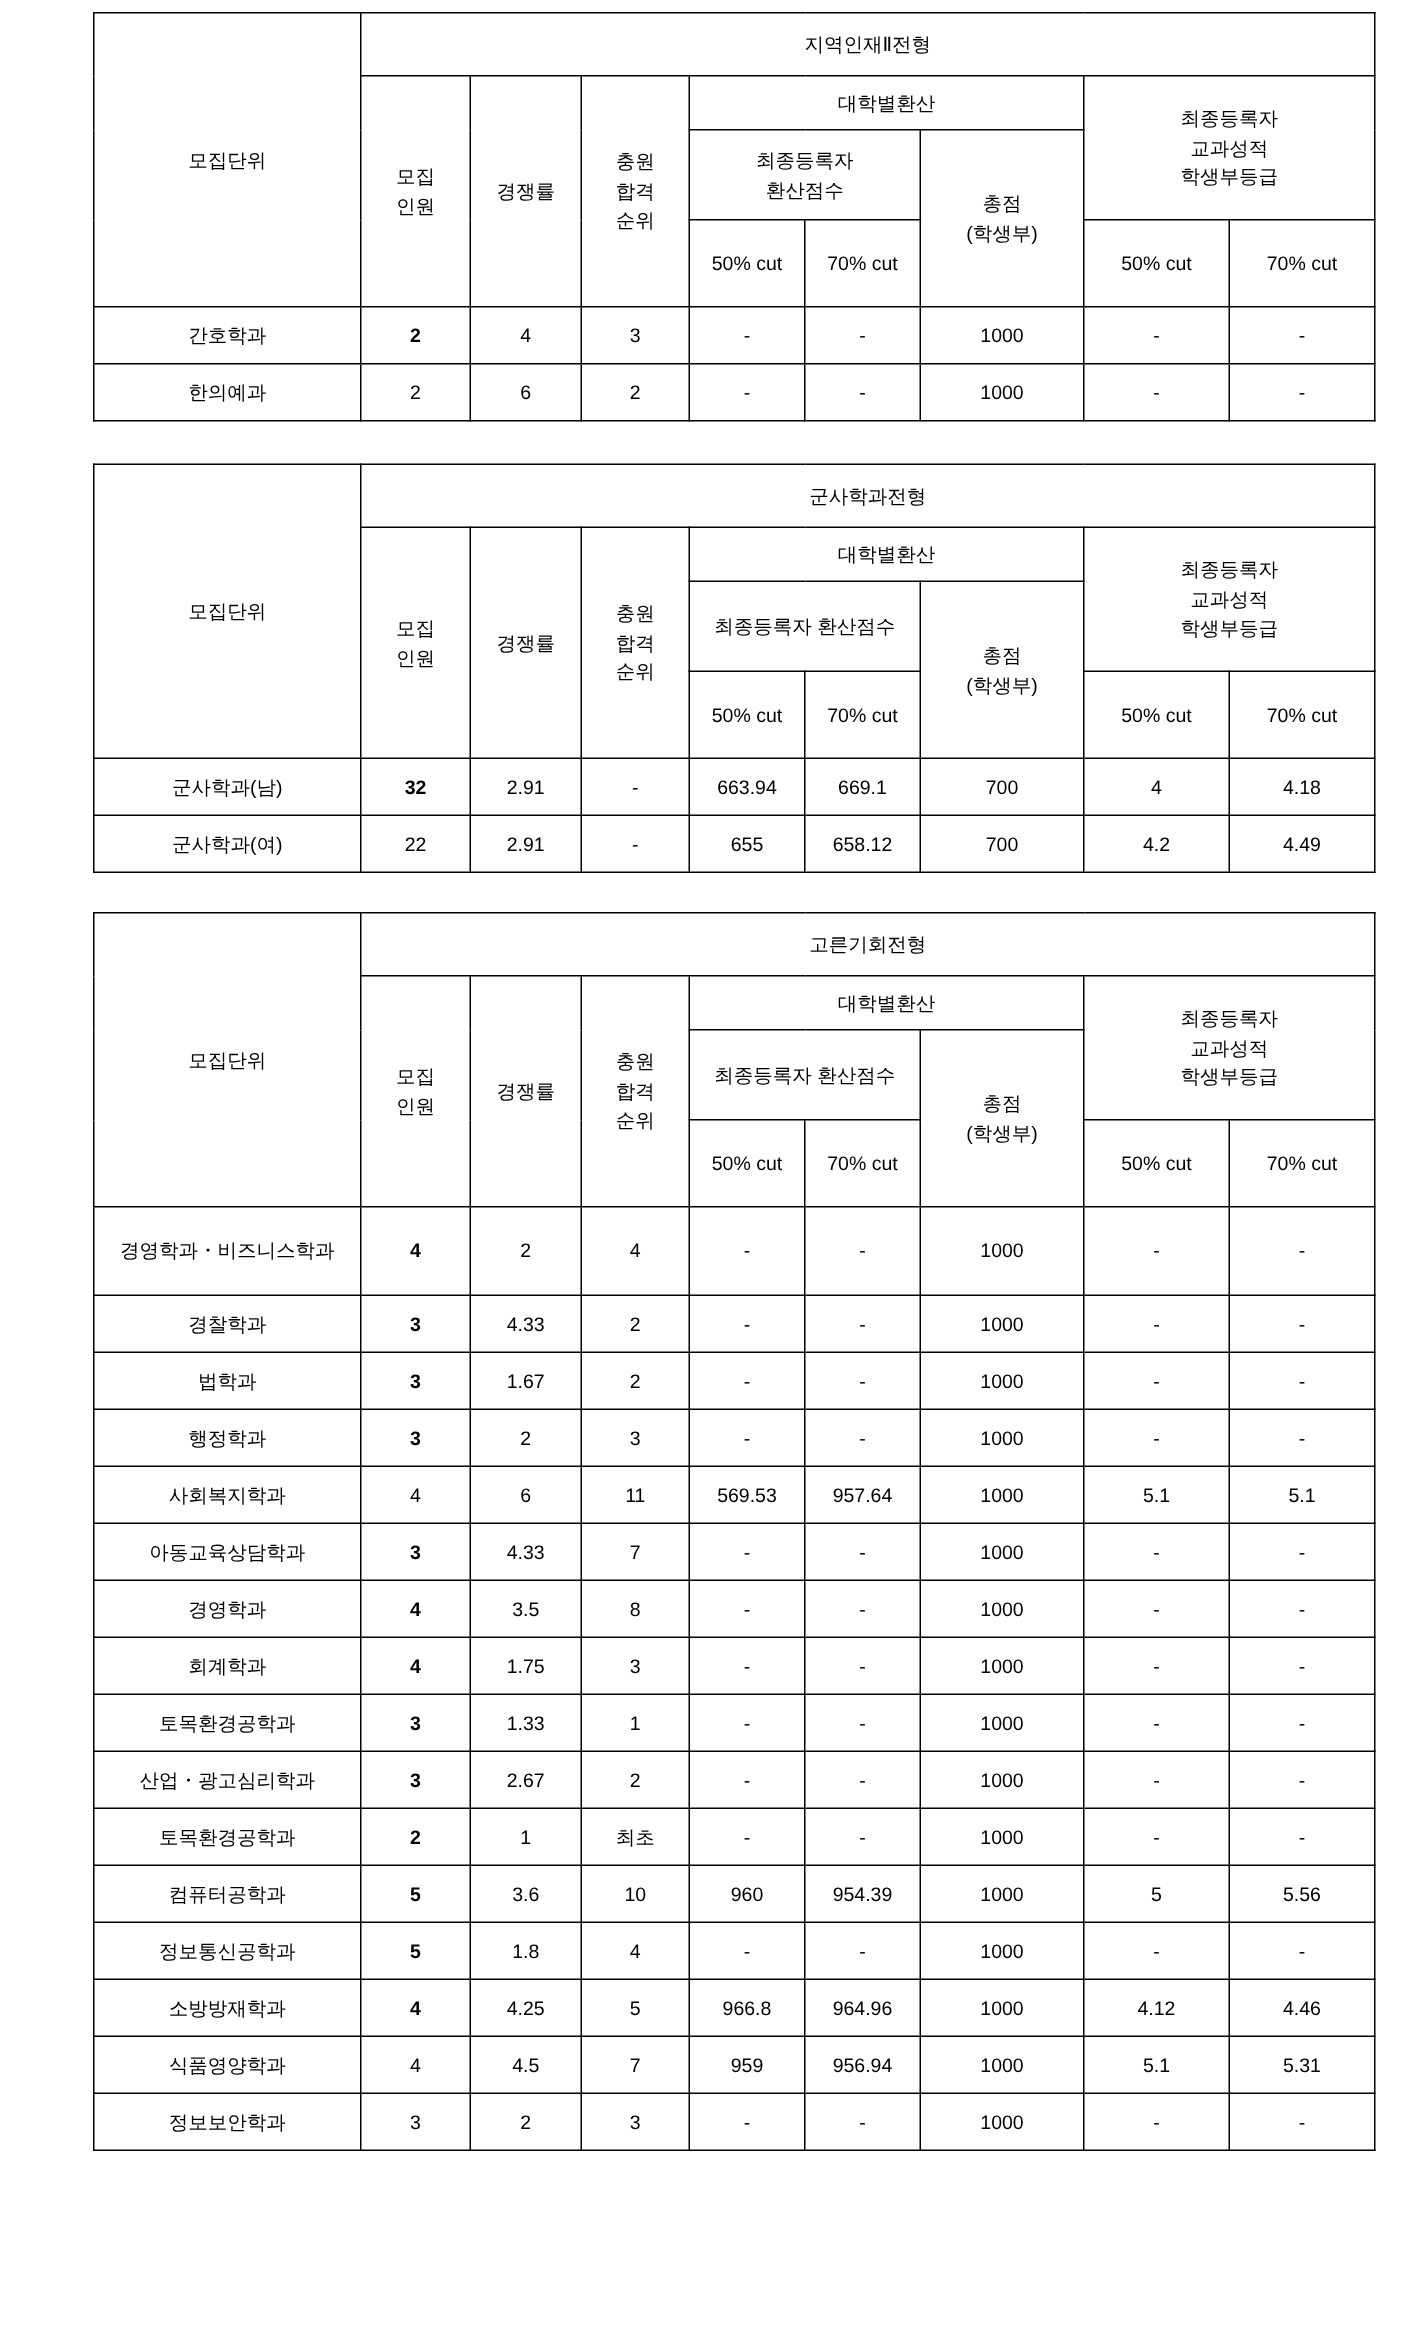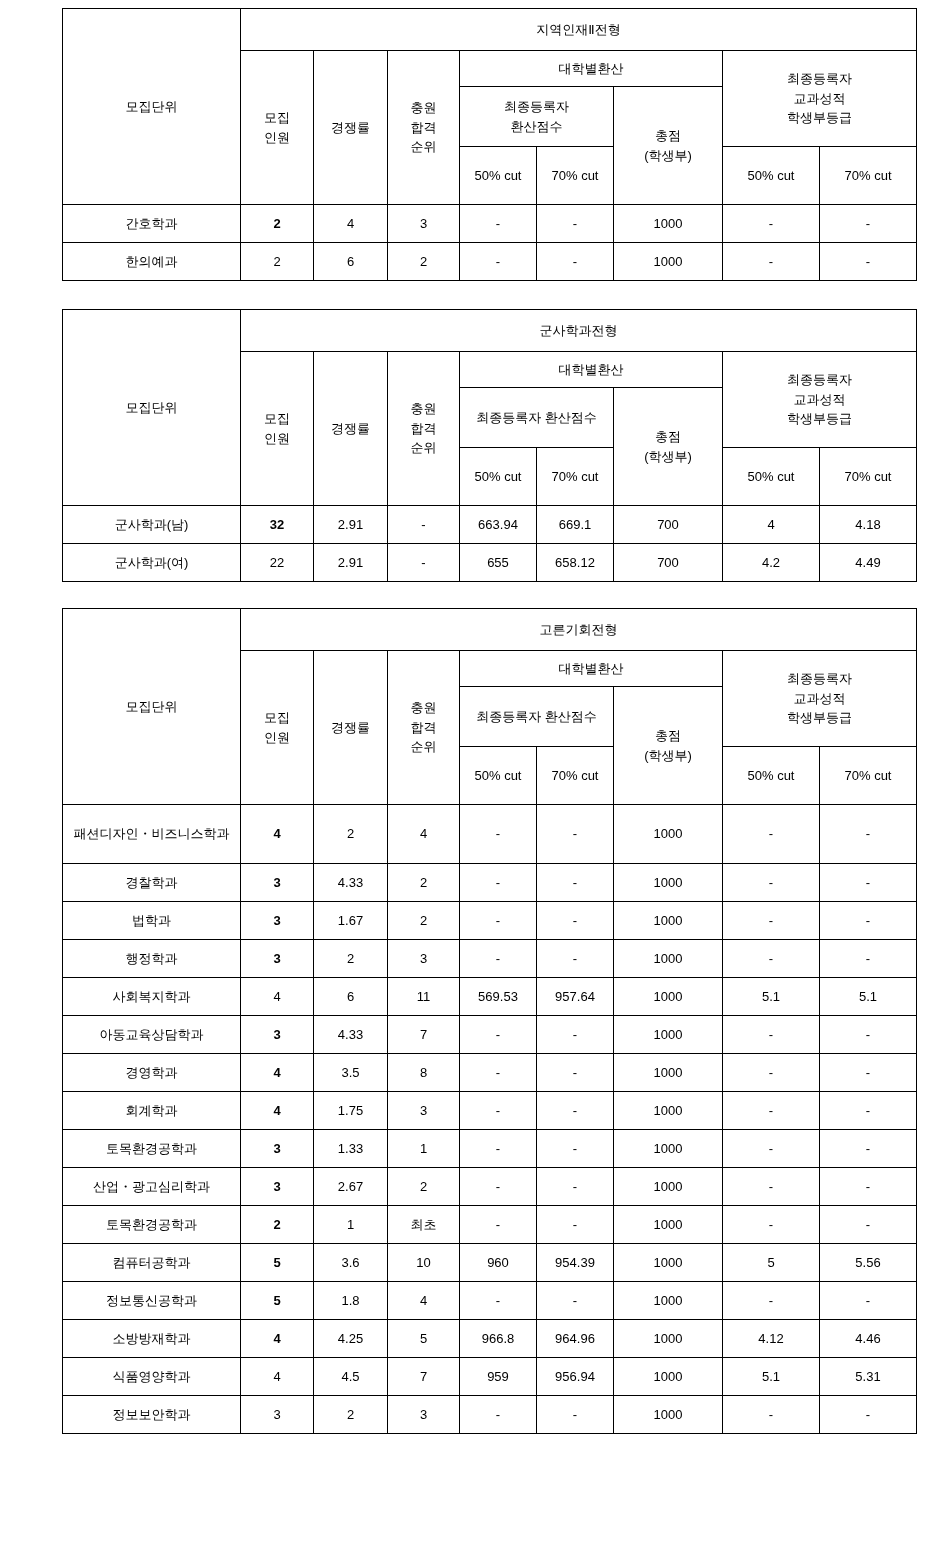--- a/index.html
+++ b/index.html
@@ -251,21 +251,21 @@
               <div>(학생부)</div>
             </td>
           </tr>
           <tr style="height: 58px;">
             <td class="cut">50% cut</td>
             <td class="cut">70% cut</td>
             <td class="cut">50% cut</td>
             <td class="cut">70% cut</td>
           </tr>
           <tr>
-            <td class="name" style="height: 54px;">패션디자인・비즈니스학과</td>
+            <td class="name" style="height: 54px;">경영학과・비즈니스학과</td>
             <td class="b">4</td>
             <td>2</td>
             <td>4</td>
             <td>-</td>
             <td>-</td>
             <td>1000</td>
             <td>-</td>
             <td>-</td>
           </tr>
           <tr style="height: 38px;">

